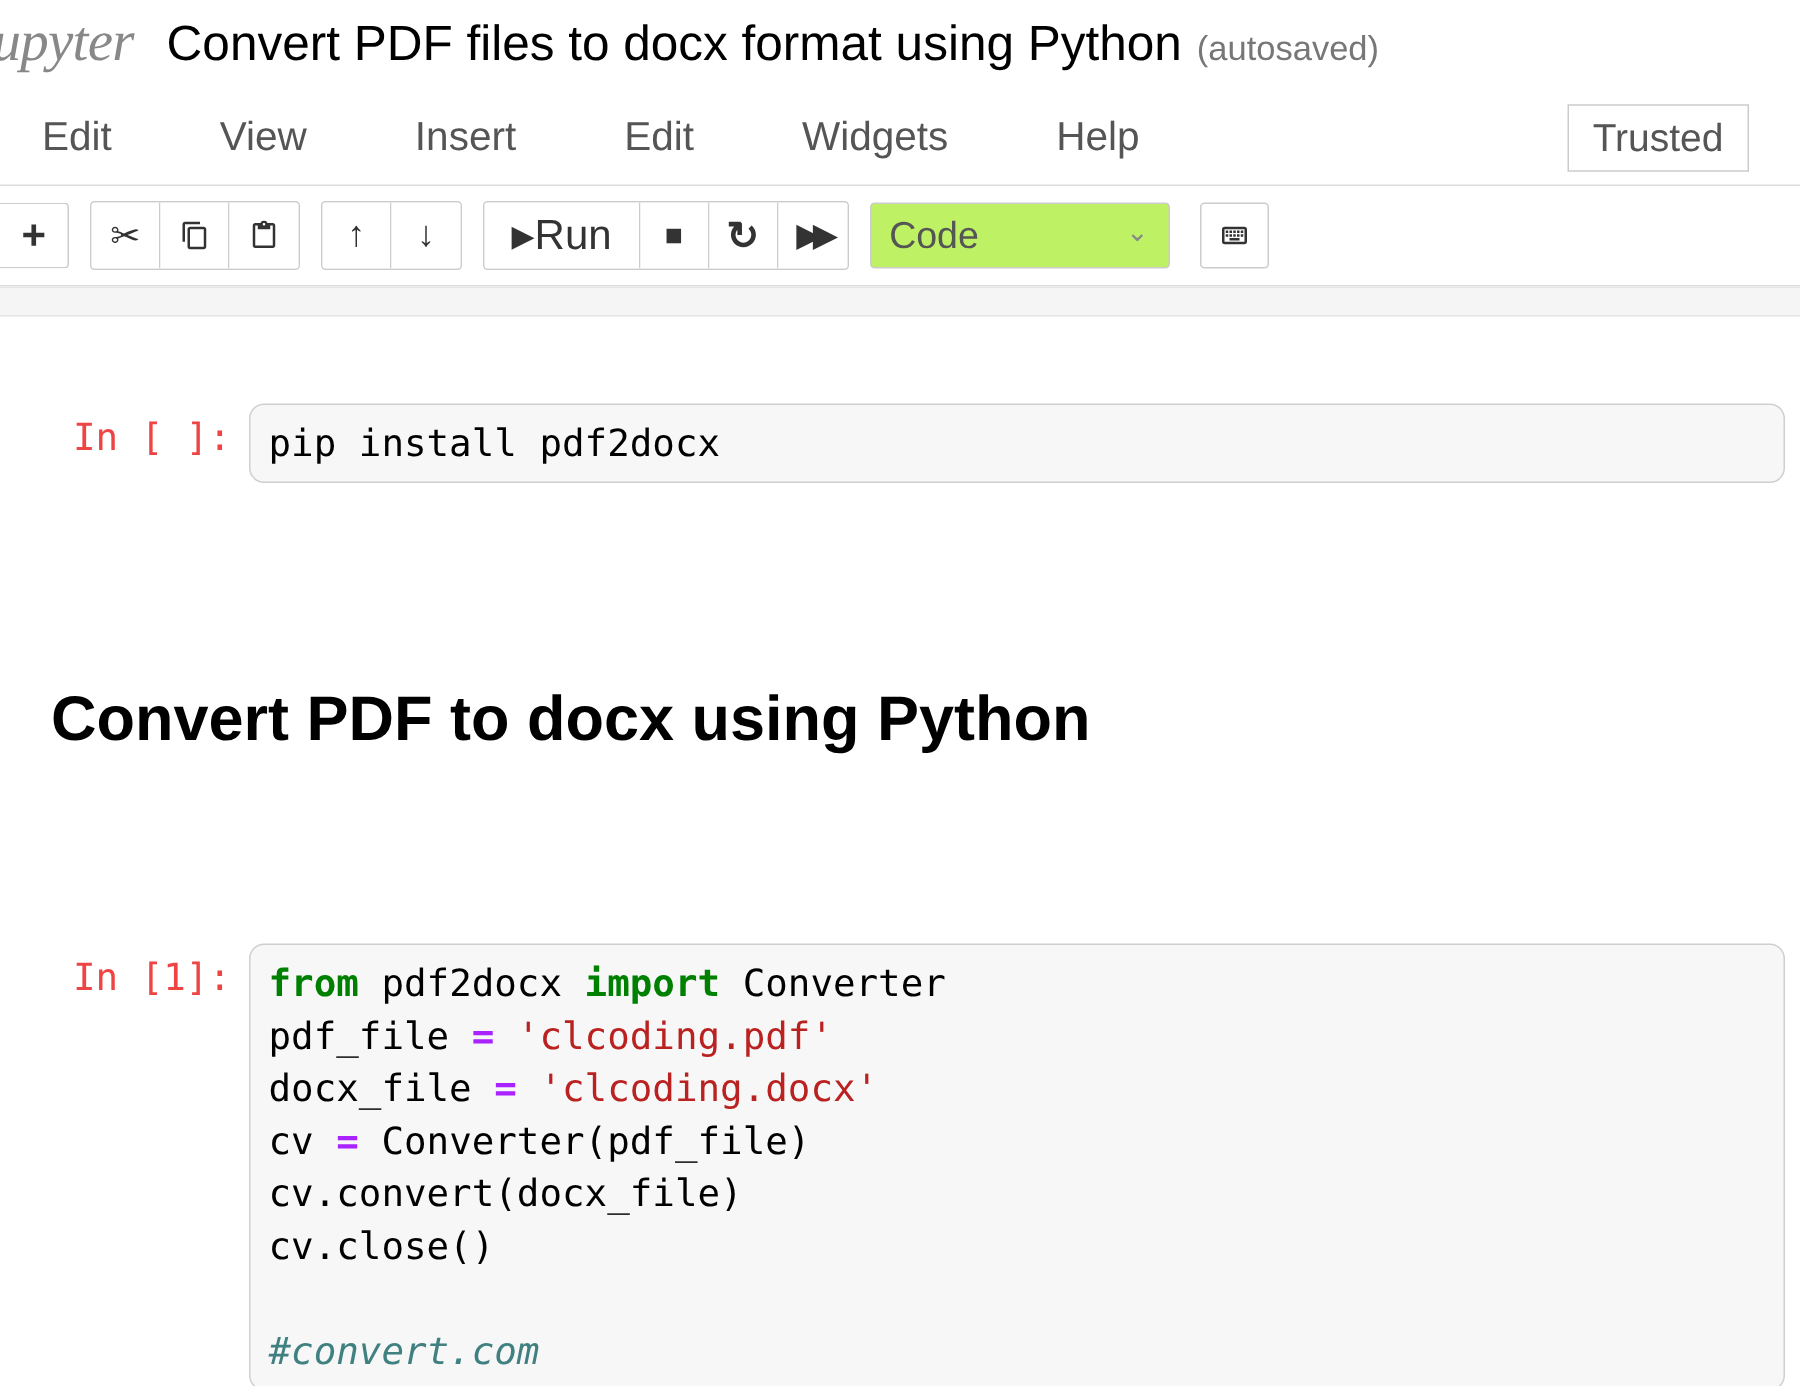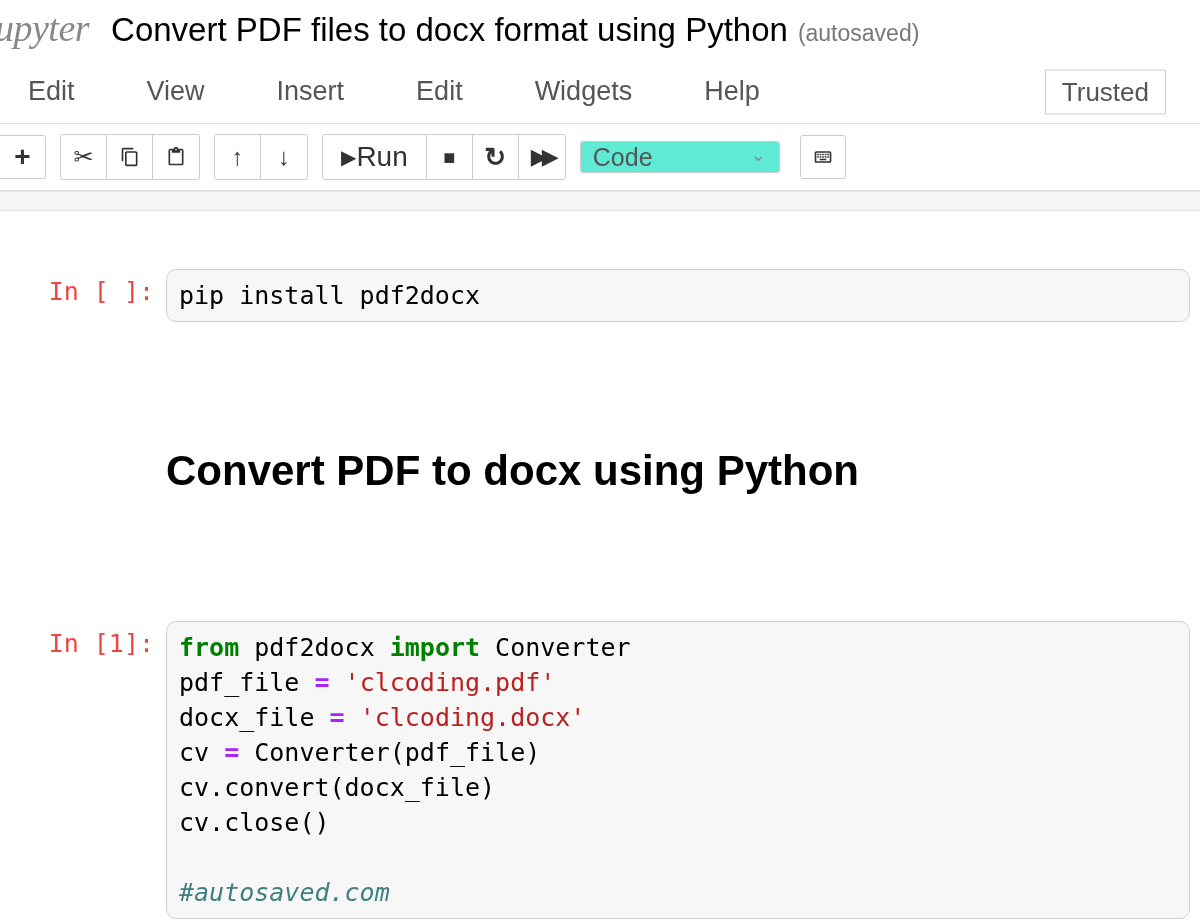--- a/index.html
+++ b/index.html
@@ -90,27 +90,27 @@
   }
   .tb-btn:last-child { border-right: none; }
   .tb-btn.standalone {
     border: 1px solid #ccc;
     border-radius: 3px;
     margin-left: -4px;
   }
   .tb-btn svg { width: 20px; height: 20px; fill: #333; }
   .run-label { font-size: 28px; margin-left: 0; }
   .cell-type-select {
-    height: 32px;
+    height: 44px;
     border: 1px solid #ccc;
     border-radius: 3px;
     font-size: 25px;
     color: #555;
     padding: 0 40px 0 12px;
-    background: #5eead4;
+    background: #bef264;
     appearance: none;
     position: relative;
     min-width: 200px;
   }
   .select-wrap {
     position: relative;
     display: inline-block;
   }
   .select-caret {
     position: absolute;
@@ -258,35 +258,35 @@
 
 <div class="gray-gap"></div>
 
 <div class="notebook">
 
   <div class="cell">
     <div class="prompt">In [ ]:</div>
     <div class="input-area">pip install pdf2docx</div>
   </div>
 
-  <div class="cell md-cell" style="margin-top:50px;margin-bottom:50px;">
+  <div class="cell md-cell" style="margin-top:50px;margin-bottom:50px;flex-direction:column;">
     <div class="prompt"></div>
     <div class="input-area">
       <div class="md-heading">Convert PDF to docx using Python</div>
     </div>
   </div>
 
   <div class="cell" style="margin-bottom:0;">
     <div class="prompt">In [1]:</div>
     <div style="flex:1;display:flex;flex-direction:column;">
       <div class="input-area"><span class="kw-green">from</span> pdf2docx <span class="kw-green">import</span> Converter
 pdf_file <span class="op">=</span> <span class="str">'clcoding.pdf'</span>
 docx_file <span class="op">=</span> <span class="str">'clcoding.docx'</span>
 cv <span class="op">=</span> Converter(pdf_file)
 cv.convert(docx_file)
 cv.close()
 
-<span class="cm">#autosaved.com</span></div>
+<span class="cm">#convert.com</span></div>
 
     </div>
   </div>
 
 </div>
 
 </body></html>

